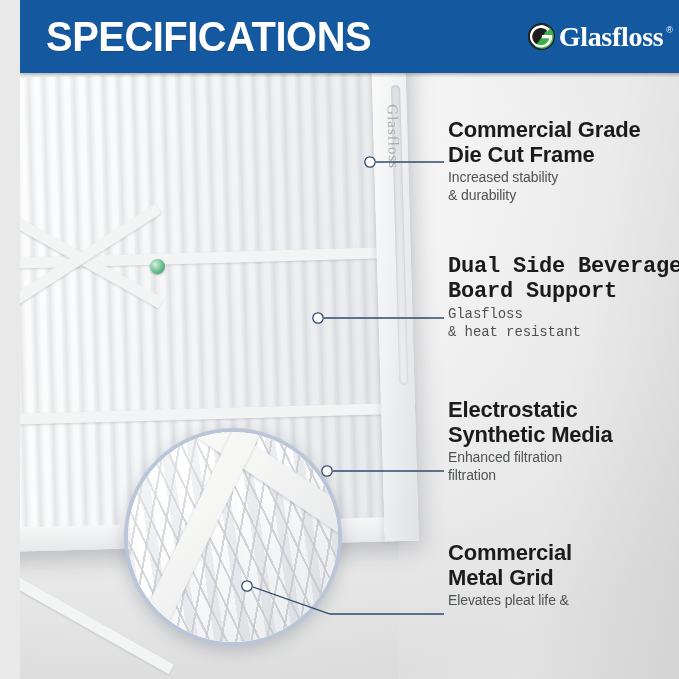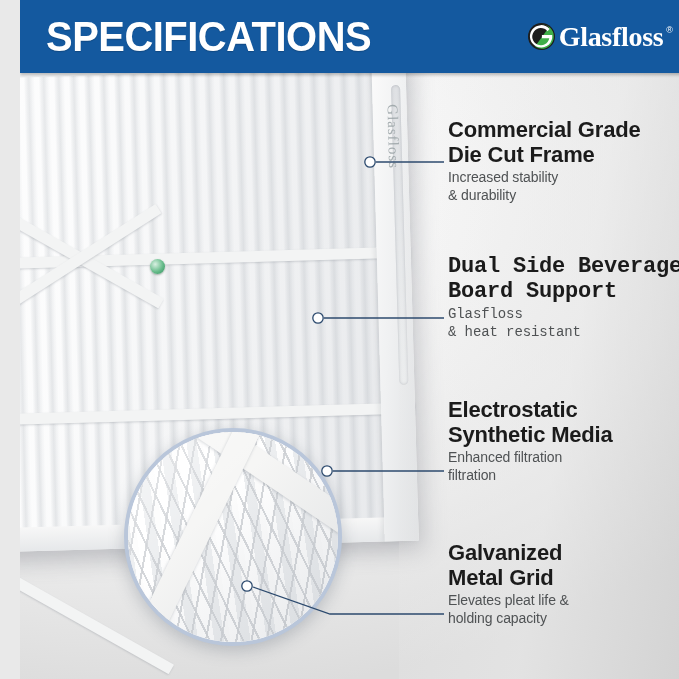--- a/index.html
+++ b/index.html
@@ -271,22 +271,21 @@
       <span>Synthetic Media</span>
     </h3>
     <p>
       <span>Enhanced filtration</span><br>
       <span>filtration</span>
     </p>
   </div>
 
   <div class="callout c4">
     <h3>
-      <span>Galvanized</span><br>
+      <span>Commercial</span><br>
       <span>Metal Grid</span>
     </h3>
     <p>
       <span>Elevates pleat life &amp;</span><br>
-      <span>holding capacity</span>
     </p>
   </div>
 
 </div>
 
 </body></html>

